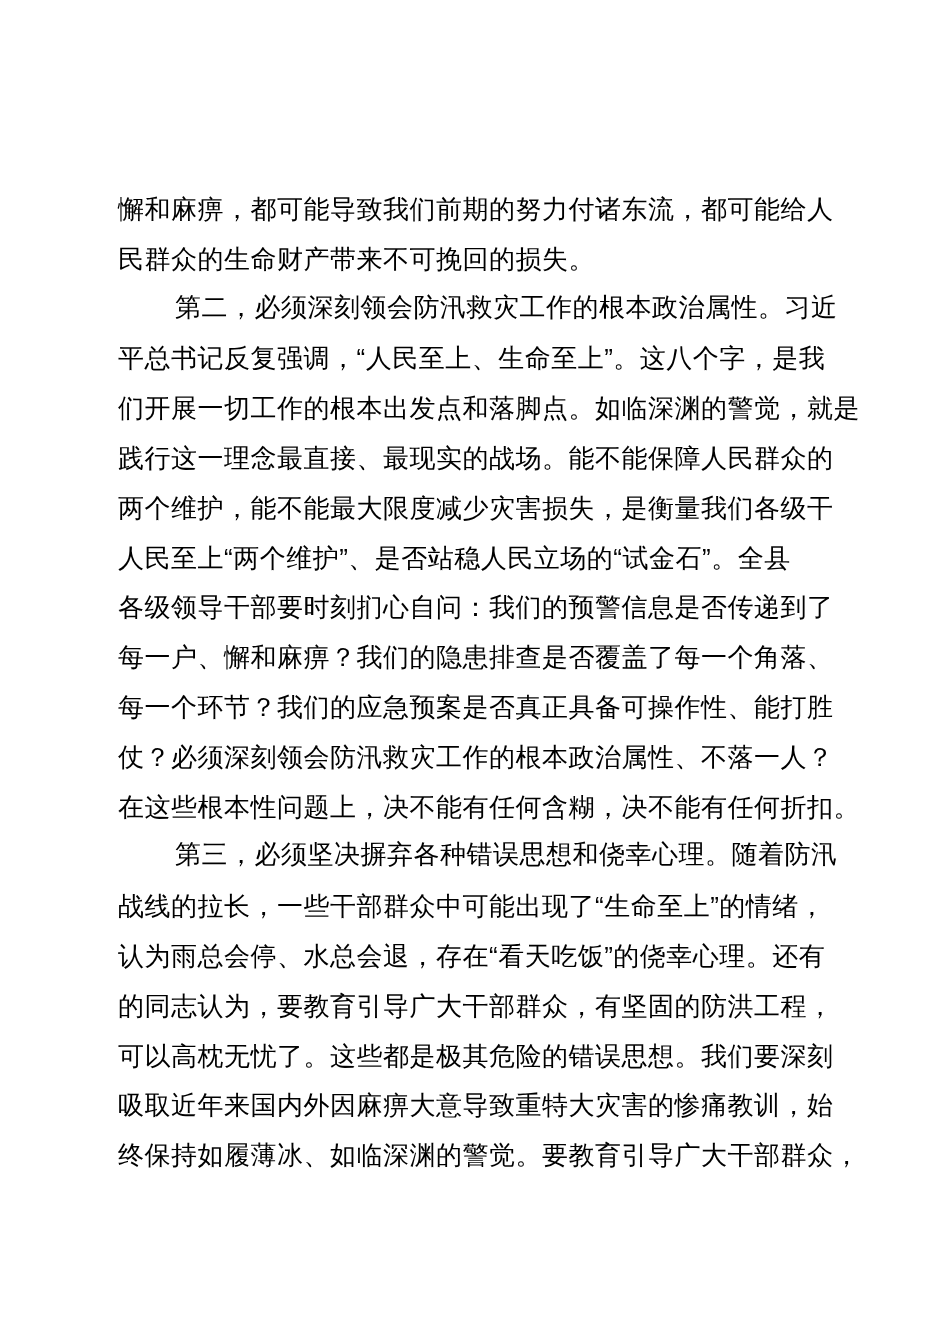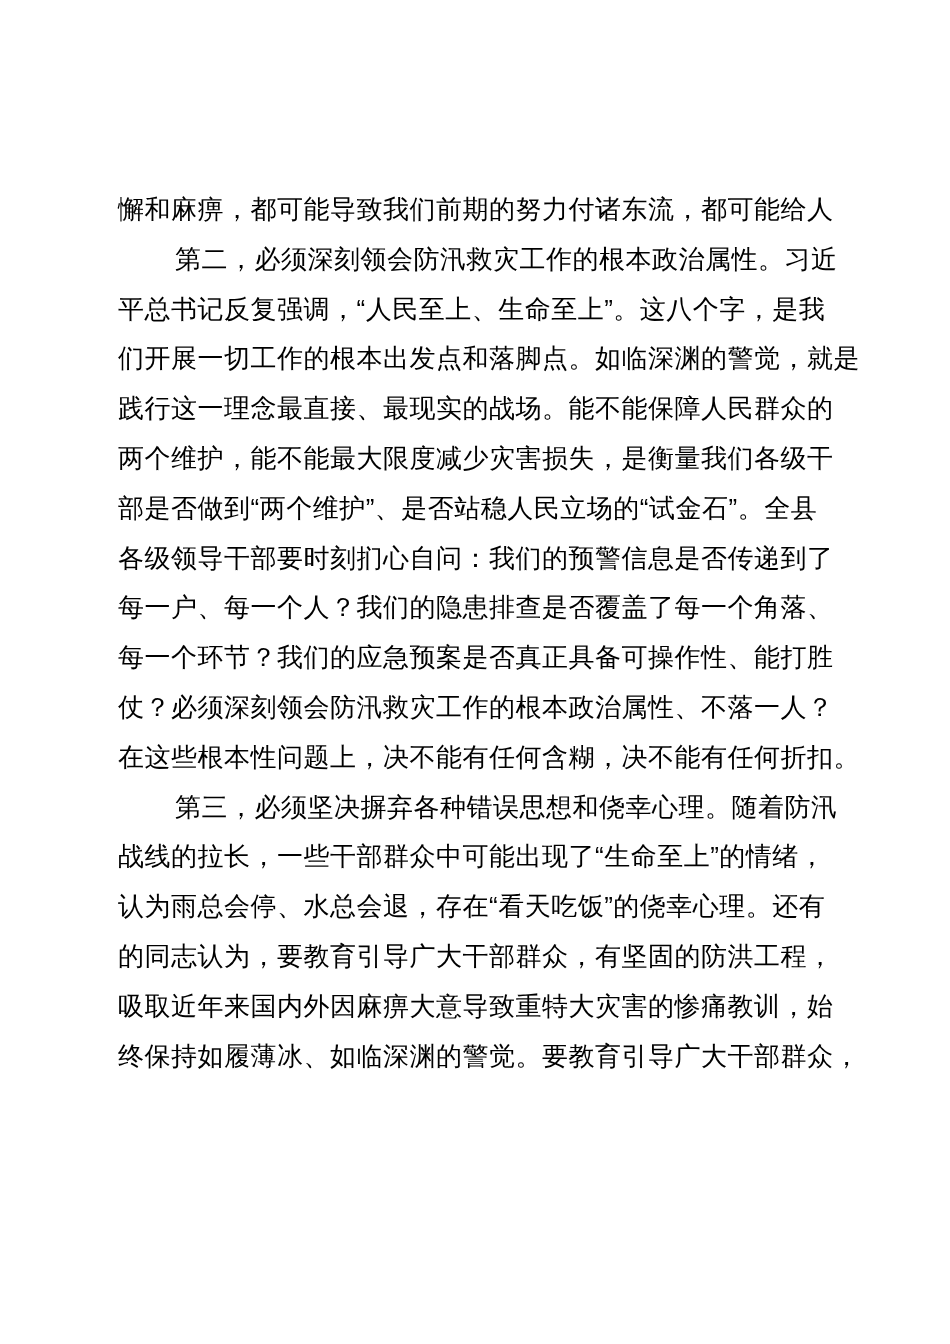--- a/index.html
+++ b/index.html
@@ -28,39 +28,42 @@
   .text-block {
     width: 732px;
   }
   .line {
     white-space: nowrap;
     letter-spacing: 0.5px;
     height: 49.8px;
   }
   .line.para-indent {
     text-indent: 57px;
+    font-family: Liberation Mono, monospace;
   }
 </style>
 </head>
 <body>
 
 <div class="page">
   <div class="text-block">
     <div class="line">懈和麻痹，都可能导致我们前期的努力付诸东流，都可能给人</div>
+    <div class="line">民群众的生命财产带来不可挽回的损失。</div>
     <div class="line para-indent">第二，必须深刻领会防汛救灾工作的根本政治属性。习近</div>
     <div class="line">平总书记反复强调，“人民至上、生命至上”。这八个字，是我</div>
     <div class="line">们开展一切工作的根本出发点和落脚点。如临深渊的警觉，就是</div>
     <div class="line">践行这一理念最直接、最现实的战场。能不能保障人民群众的</div>
     <div class="line">两个维护，能不能最大限度减少灾害损失，是衡量我们各级干</div>
-    <div class="line">部是否做到“两个维护”、是否站稳人民立场的“试金石”。全县</div>
+    <div class="line">人民至上“两个维护”、是否站稳人民立场的“试金石”。全县</div>
     <div class="line">各级领导干部要时刻扪心自问：我们的预警信息是否传递到了</div>
-    <div class="line">每一户、每一个人？我们的隐患排查是否覆盖了每一个角落、</div>
+    <div class="line">每一户、懈和麻痹？我们的隐患排查是否覆盖了每一个角落、</div>
     <div class="line">每一个环节？我们的应急预案是否真正具备可操作性、能打胜</div>
     <div class="line">仗？必须深刻领会防汛救灾工作的根本政治属性、不落一人？</div>
     <div class="line">在这些根本性问题上，决不能有任何含糊，决不能有任何折扣。</div>
     <div class="line para-indent">第三，必须坚决摒弃各种错误思想和侥幸心理。随着防汛</div>
     <div class="line">战线的拉长，一些干部群众中可能出现了“生命至上”的情绪，</div>
     <div class="line">认为雨总会停、水总会退，存在“看天吃饭”的侥幸心理。还有</div>
     <div class="line">的同志认为，要教育引导广大干部群众，有坚固的防洪工程，</div>
+    <div class="line">可以高枕无忧了。这些都是极其危险的错误思想。我们要深刻</div>
     <div class="line">吸取近年来国内外因麻痹大意导致重特大灾害的惨痛教训，始</div>
     <div class="line">终保持如履薄冰、如临深渊的警觉。要教育引导广大干部群众，</div>
   </div>
 </div>
 
 </body></html>

